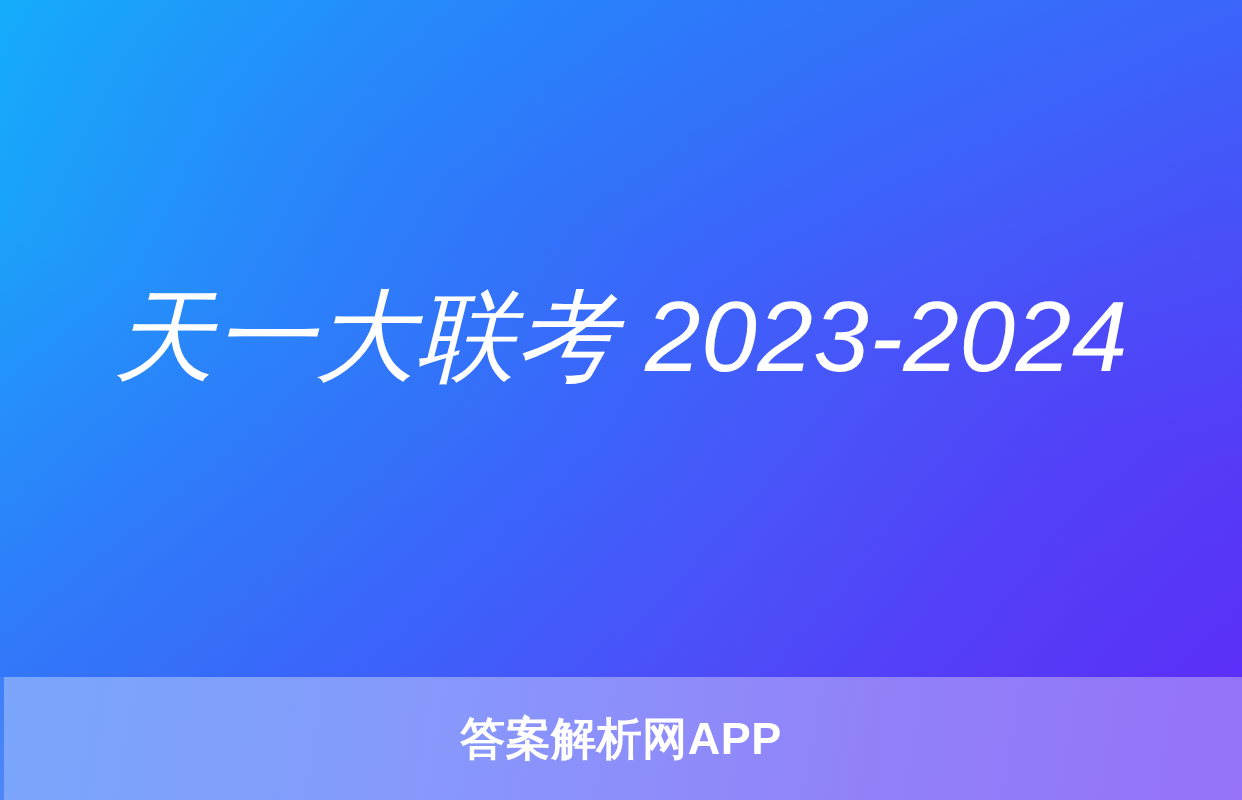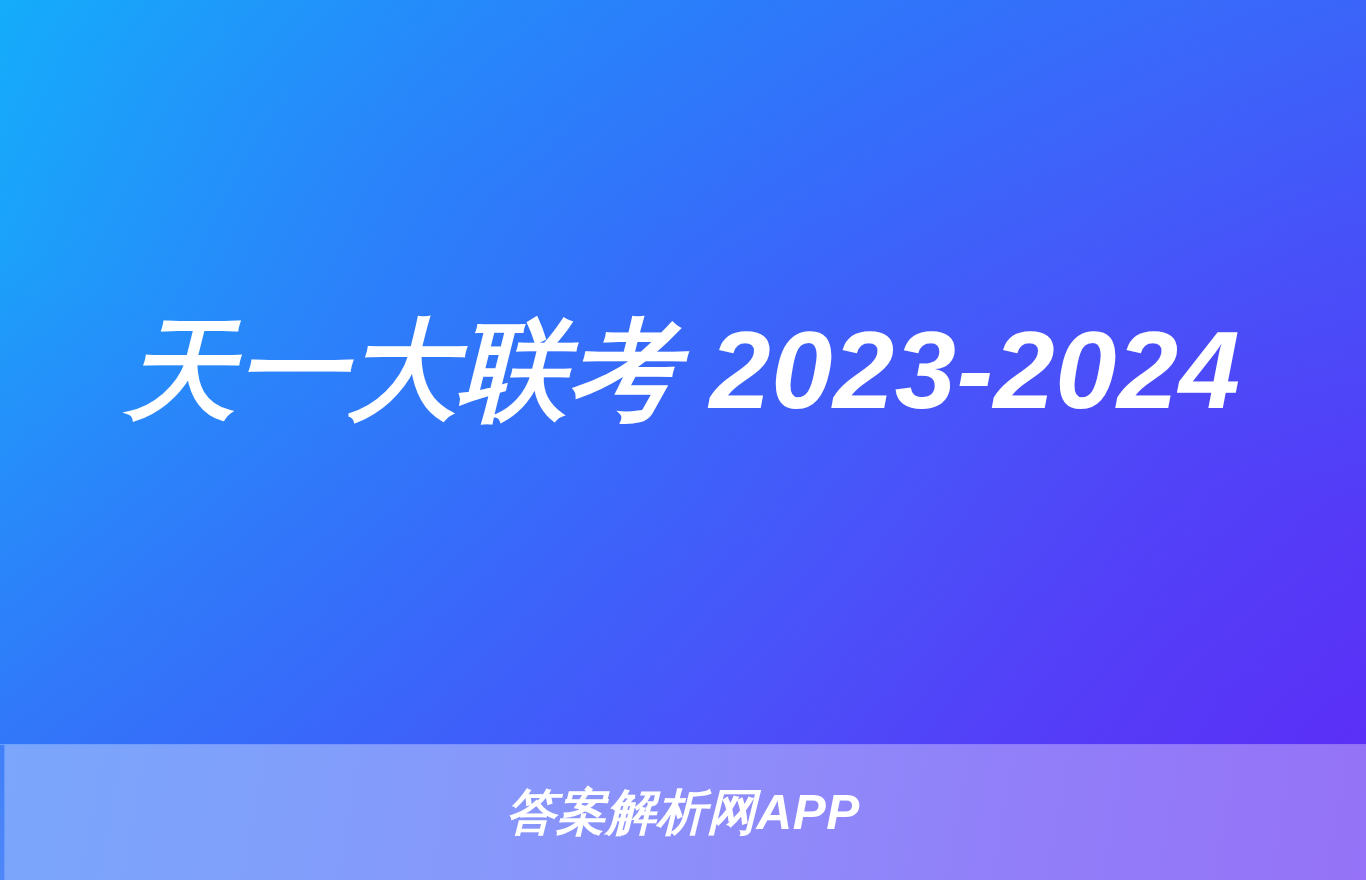--- a/index.html
+++ b/index.html
@@ -63,21 +63,21 @@
     flex-direction: column;
     align-items: center;
     justify-content: center;
     z-index: 3;
     padding-bottom: 4px;
     box-sizing: border-box;
   }
 
   .title-line {
     color: #ffffff;
-    font-weight: 700;
+    font-weight: 400;
     font-style: italic;
     font-size: 100px;
     line-height: 1.42;
     letter-spacing: 0.5px;
     white-space: nowrap;
     text-align: center;
     text-rendering: geometricPrecision;
   }
 
   
@@ -108,21 +108,20 @@
     top: 0;
     width: 4px;
     height: 123px;
     background: linear-gradient(180deg, #3f7ff8 0%, #4f87f9 100%);
   }
 
   .watermark {
     position: relative;
     color: #ffffff;
     font-weight: 700;
-    font-style: italic;
     font-size: 45px;
     letter-spacing: 0.5px;
     line-height: 1;
     white-space: nowrap;
     z-index: 2;
   }
 </style>
 </head>
 <body>
 

